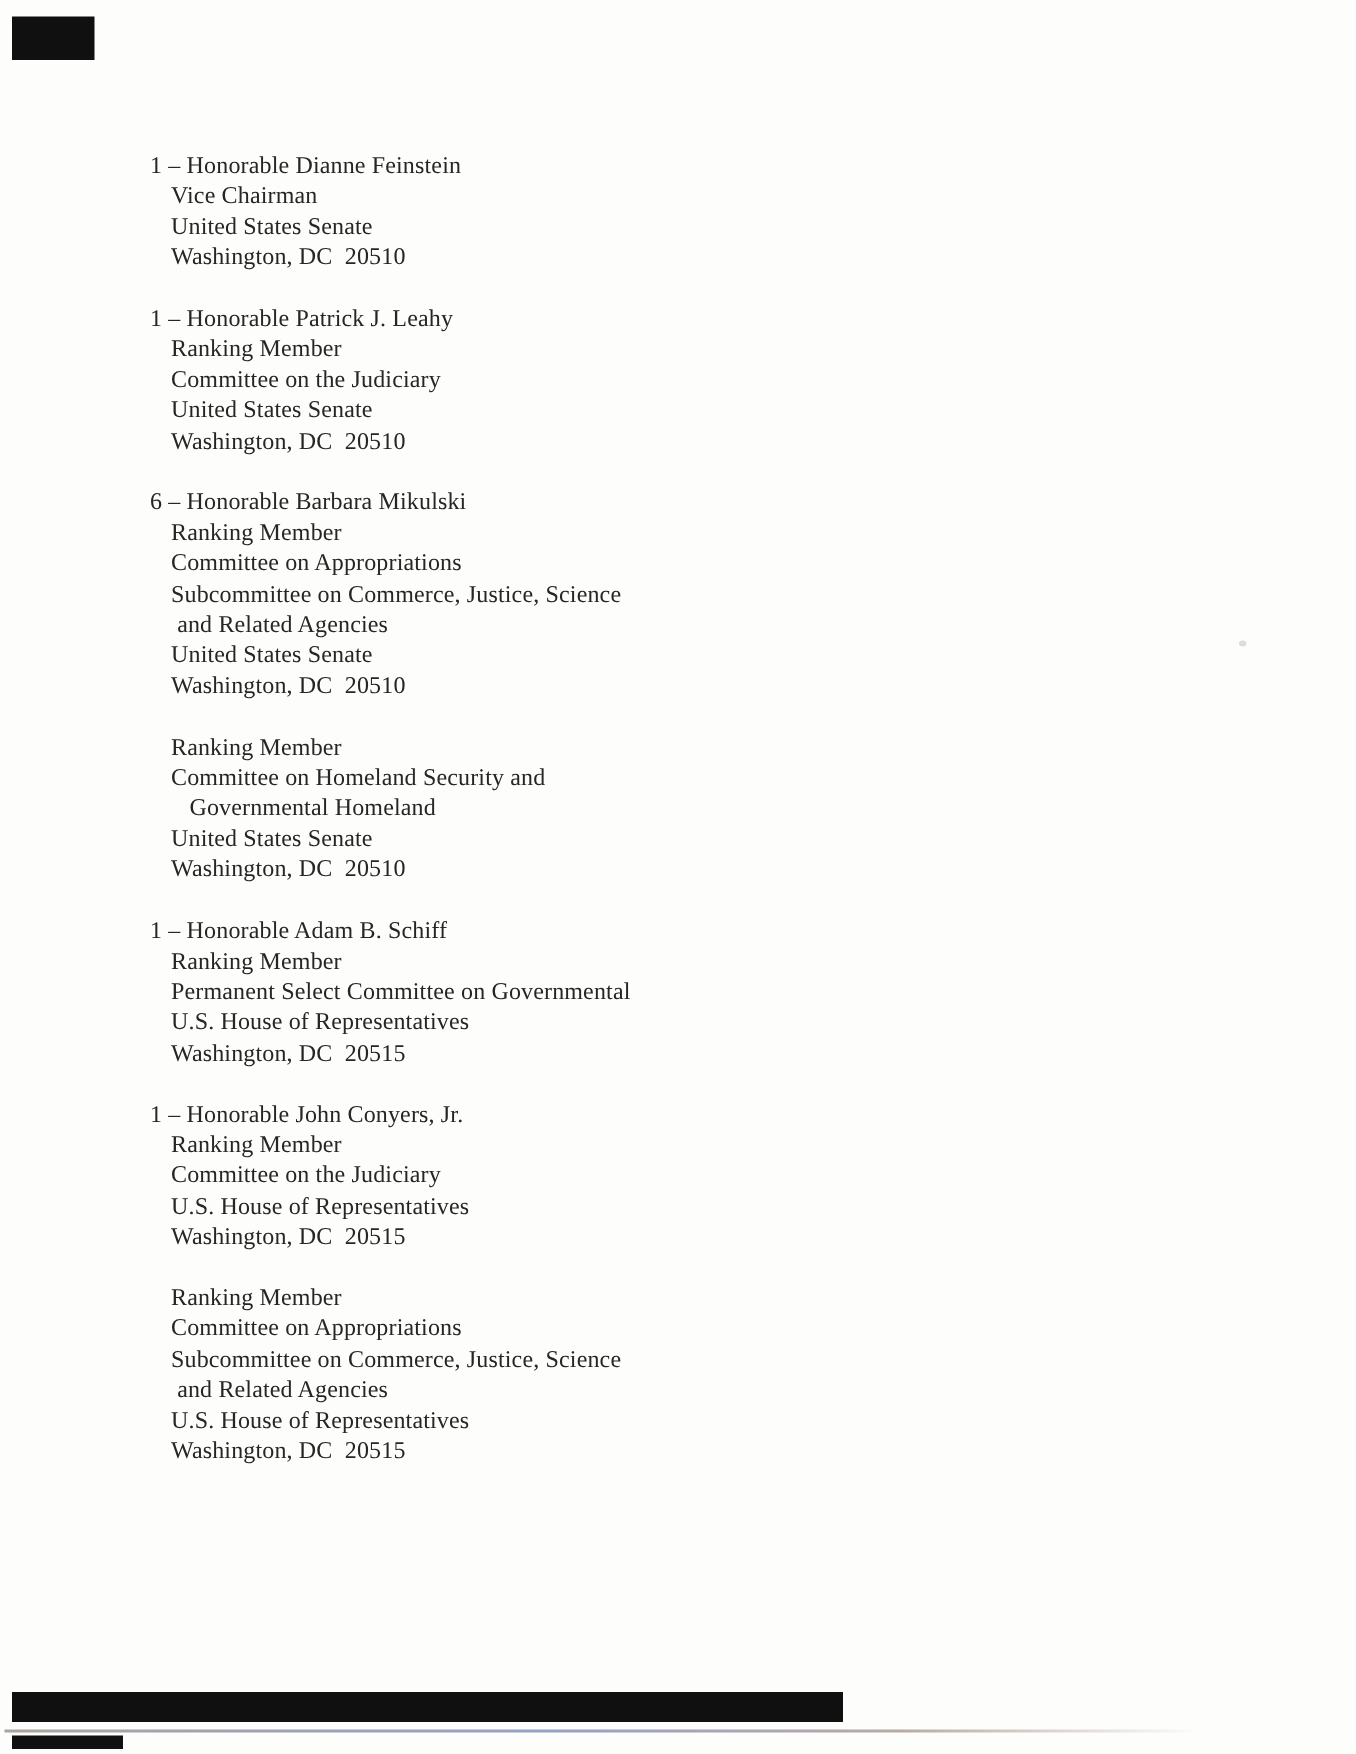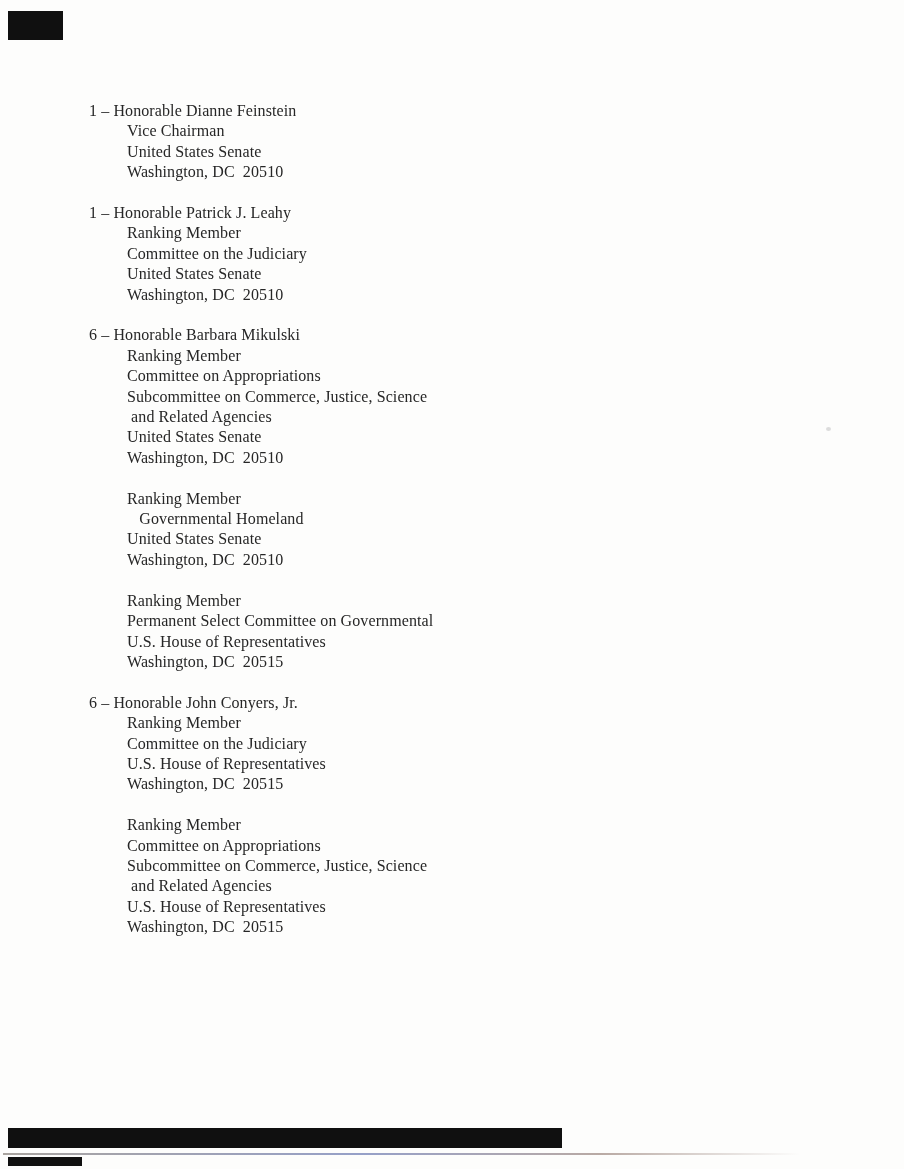--- a/index.html
+++ b/index.html
@@ -27,24 +27,24 @@
   }
   .entry {
     margin: 0 0 20.4px 0;
   }
   .line {
     white-space: pre;            
     font-size: 16px;
     line-height: 20.4px;
     color: var(--text, #262626);
     letter-spacing: 0.1px;
-    margin-left: 42px;           
+    margin-left: 29px;           
   }
   .line.first {
-    margin-left: 4px;              
+    margin-left: 15px;              
   }
   
   .mark {
     position: absolute;
     background: var(--redaction, #101010);
   }
   .mark-top-left   { left: 8px;  top: 11px;   width: 55px;  height: 29px; }
   .mark-bottom-bar { left: 8px;  top: 1128px; width: 554px; height: 20px; }
   .mark-bottom-left{ left: 8px;  top: 1157px; width: 74px;  height: 9px;  }
   .scan-line {
@@ -93,32 +93,34 @@
         <div class="line first">6 – Honorable Barbara Mikulski</div>
         <div class="line">Ranking Member</div>
         <div class="line">Committee on Appropriations</div>
         <div class="line">Subcommittee on Commerce, Justice, Science</div>
         <div class="line"> and Related Agencies</div>
         <div class="line">United States Senate</div>
         <div class="line">Washington, DC  20510</div>
       </div>
       <div class="entry">
         <div class="line">Ranking Member</div>
+        <div class="line">Committee on Homeland Security and</div>
         <div class="line">   Governmental Homeland</div>
         <div class="line">United States Senate</div>
         <div class="line">Washington, DC  20510</div>
       </div>
       <div class="entry">
+        <div class="line first">1 – Honorable Adam B. Schiff</div>
         <div class="line">Ranking Member</div>
         <div class="line">Permanent Select Committee on Governmental</div>
         <div class="line">U.S. House of Representatives</div>
         <div class="line">Washington, DC  20515</div>
       </div>
       <div class="entry">
-        <div class="line first">6 – Honorable John Conyers, Jr.</div>
+        <div class="line first">1 – Honorable John Conyers, Jr.</div>
         <div class="line">Ranking Member</div>
         <div class="line">Committee on the Judiciary</div>
         <div class="line">U.S. House of Representatives</div>
         <div class="line">Washington, DC  20515</div>
       </div>
       <div class="entry">
         <div class="line">Ranking Member</div>
         <div class="line">Committee on Appropriations</div>
         <div class="line">Subcommittee on Commerce, Justice, Science</div>
         <div class="line"> and Related Agencies</div>

